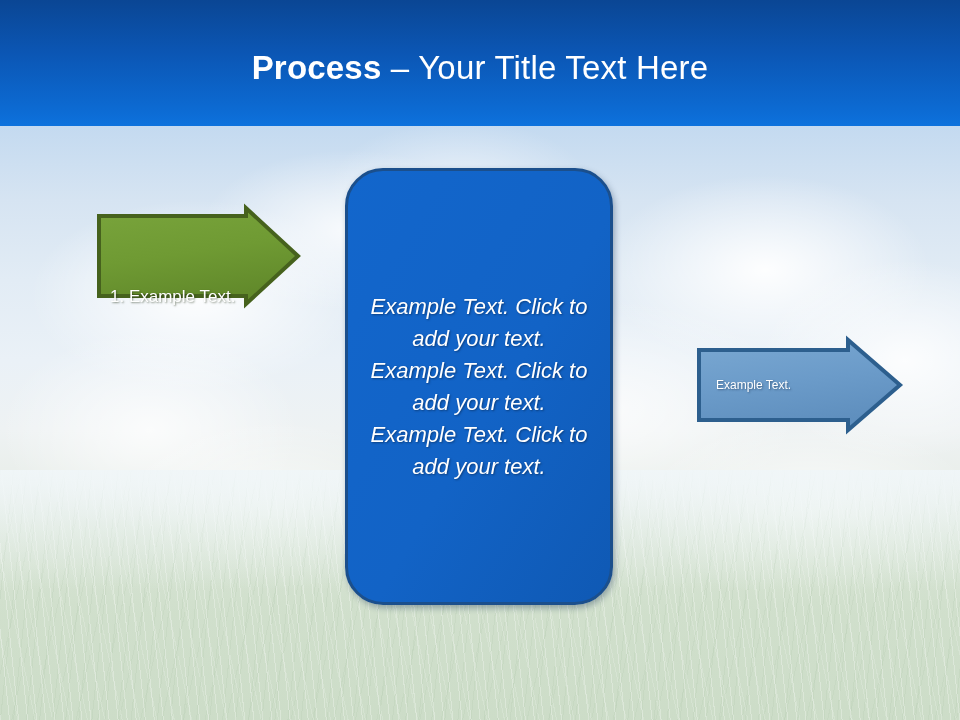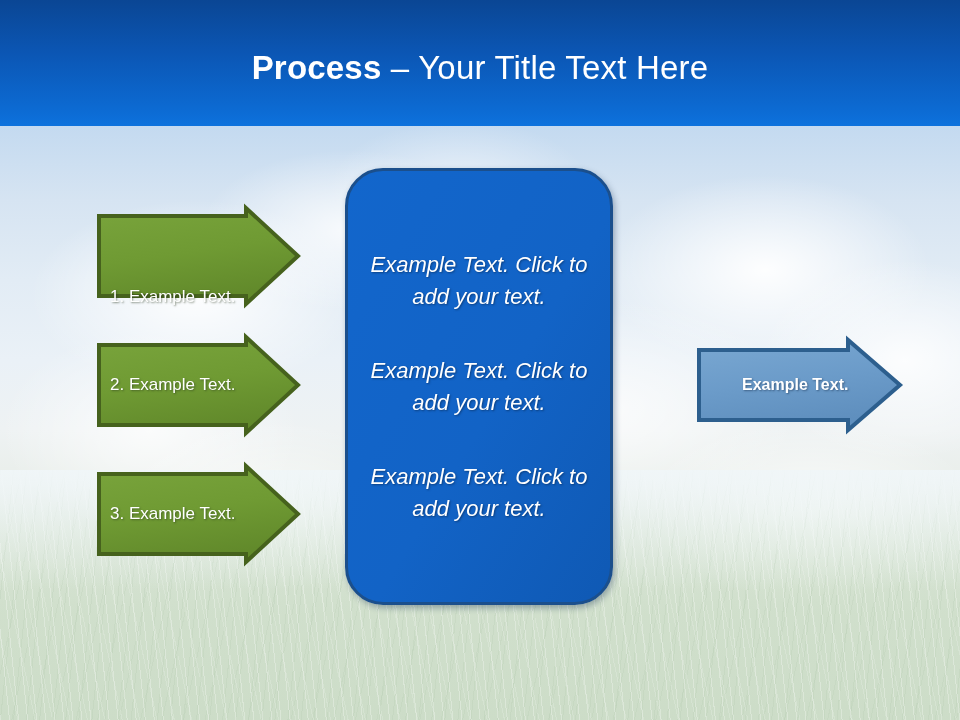--- a/index.html
+++ b/index.html
@@ -122,43 +122,41 @@
   }
 
   .green-arrow { width: 205px; height: 102px; }
   .green-arrow .label { margin-left: 14px; }
   .ga1 { left: 96px; top: 205px; align-items: flex-end; }
   .ga2 { left: 96px; top: 334px; }
   .ga3 { left: 96px; top: 463px; }
 
   .blue-arrow { width: 207px; height: 96px; }
   .blue-arrow .label {
-    margin-left: 46px;
-    font-size: 16px;
+    margin-left: 20px;
+    font-size: 12px;
     text-shadow: 1px 1px 2px rgba(25,50,80,0.55);
-    font-weight: bold;
   }
   .ba1 { left: 696px; top: 337px; }
 
   
   .blue-box {
     position: absolute;
     left: 345px; top: 168px;
     width: 268px; height: 437px;
     box-sizing: border-box;
     background: linear-gradient(to bottom right, #1266cc 0%, #1263c6 55%, #0f59b4 100%);
     border: 3px solid #1b4f8c;
     border-radius: 38px;
     box-shadow: 2px 3px 6px rgba(20,45,80,0.35);
     display: flex;
     flex-direction: column;
     align-items: center;
     justify-content: center;
     padding: 18px 16px;
-    gap: 42px;
   }
   .bb-para {
     color: #ffffff;
     font-style: italic;
     font-size: 22px;
     line-height: 32px;
     text-align: center;
     text-shadow: 1px 1px 2px rgba(10,35,70,0.55);
   }
 </style>
@@ -192,33 +190,21 @@
           <stop offset="0%" stop-color="#79a43c"></stop>
           <stop offset="55%" stop-color="#6f9a33"></stop>
           <stop offset="100%" stop-color="#628a2b"></stop>
         </linearGradient>
       </defs>
       <polygon points="3,11 150,11 150,3 202,51 150,99 150,91 3,91" fill="url(#gg)" stroke="#46621d" stroke-width="4" stroke-linejoin="miter"></polygon>
     </svg>
     <span class="label">1. Example Text.</span>
   </div>
 
-  <div class="arrow green-arrow ga2">
-    <svg width="205" height="102" viewBox="0 0 205 102">
-      <polygon points="3,11 150,11 150,3 202,51 150,99 150,91 3,91" fill="url(#gg)" stroke="#46621d" stroke-width="4" stroke-linejoin="miter"></polygon>
-    </svg>
-    <span class="label">2. Example Text.</span>
-  </div>
-
-  <div class="arrow green-arrow ga3">
-    <svg width="205" height="102" viewBox="0 0 205 102">
-      <polygon points="3,11 150,11 150,3 202,51 150,99 150,91 3,91" fill="url(#gg)" stroke="#46621d" stroke-width="4" stroke-linejoin="miter"></polygon>
-    </svg>
-    <span class="label">3. Example Text.</span>
-  </div>
+
 
   <div class="blue-box">
     <div class="bb-para">Example Text. Click  to add your text.</div>
     <div class="bb-para">Example Text. Click  to add your text.</div>
     <div class="bb-para">Example Text. Click  to add your text.</div>
   </div>
 
   <div class="arrow blue-arrow ba1">
     <svg width="207" height="96" viewBox="0 0 207 96">
       <defs>

